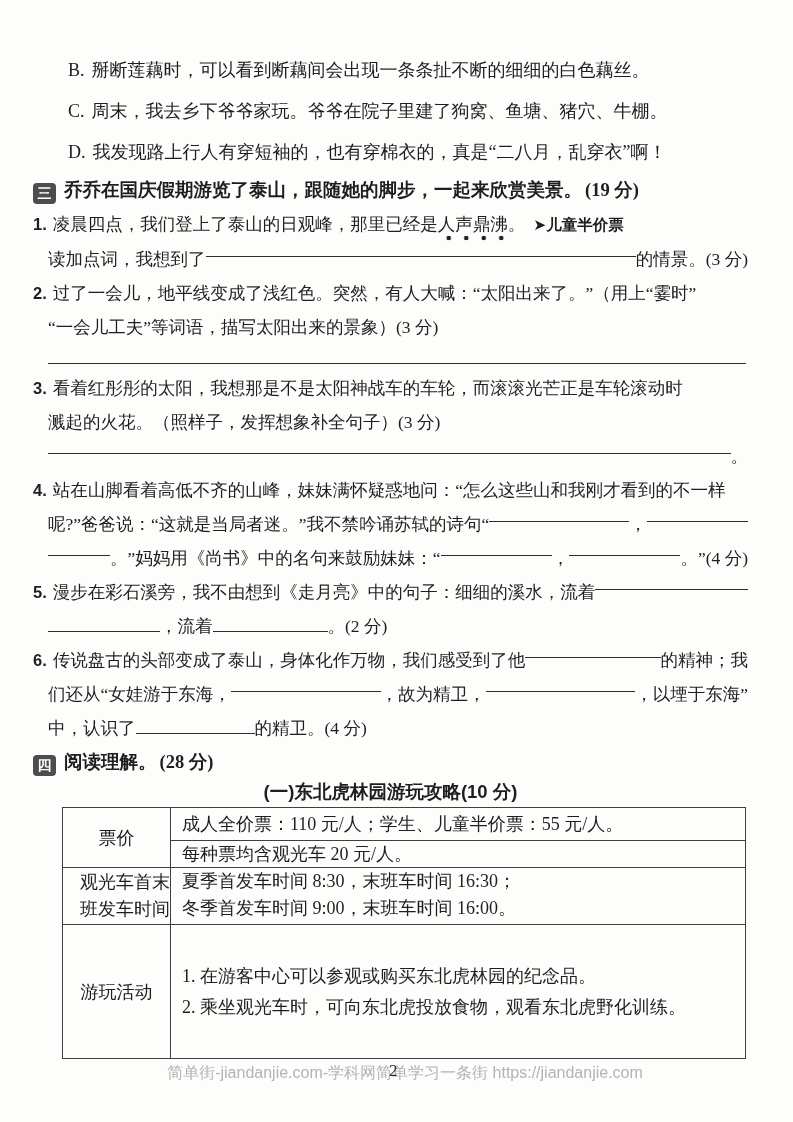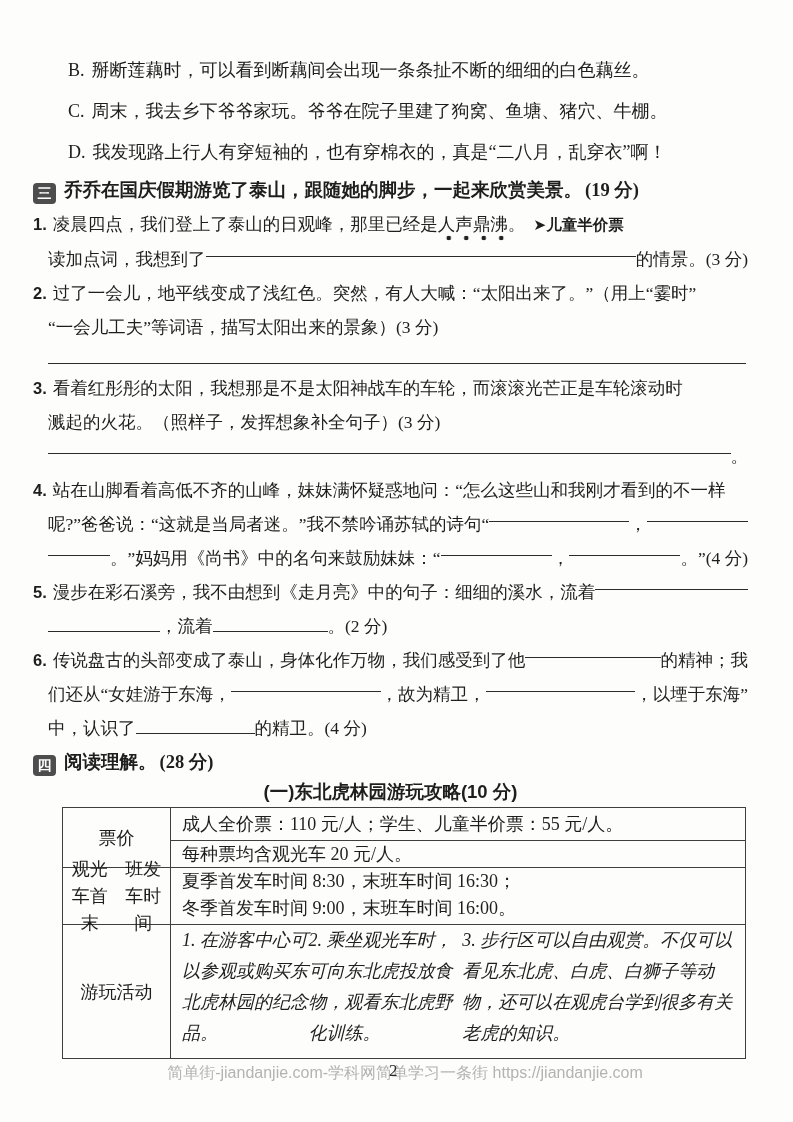--- a/index.html
+++ b/index.html
@@ -45,24 +45,24 @@
     border-right:1px solid #3f3f3f; border-bottom:1px solid #3f3f3f;
     display:flex; align-items:center; justify-content:center; text-align:center;
   }
   .tcell {
     border-bottom:1px solid #3f3f3f; padding-left:11px;
     display:flex; align-items:center; white-space:nowrap; overflow:hidden;
   }
   .thead.price { grid-row:1/3; grid-column:1; }
   .tcell.r1a  { grid-row:1; grid-column:2; }
   .tcell.r1b  { grid-row:2; grid-column:2; }
-  .thead.bus  { grid-row:3; grid-column:1; flex-direction:row; line-height:27px; }
+  .thead.bus  { grid-row:3; grid-column:1; flex-direction:column; line-height:27px;align-items:flex-end; }
   .tcell.r2   { grid-row:3; grid-column:2; flex-direction:column; align-items:flex-start; justify-content:flex-start; line-height:27px; }
   .thead.act  { grid-row:4; grid-column:1; border-bottom:none; }
-  .tcell.r3   { grid-row:4; grid-column:2; border-bottom:none; flex-direction:row; align-items:flex-start; justify-content:center; line-height:31px; white-space:normal; padding-right:8px;font-style:italic; }
+  .tcell.r3   { grid-row:4; grid-column:2; border-bottom:none; flex-direction:column; align-items:flex-start; justify-content:center; line-height:31px; white-space:normal; padding-right:8px; }
   .footer {
     position:absolute; left:17px; right:0; top:1063px; text-align:center;
     color:#b3b3b3; font-size:16px; font-family:"Liberation Sans","DejaVu Sans",sans-serif;
   }
   .pagenum {
     position:absolute; left:389px; top:1061px; color:#2a2a2a; font-size:17px;
     font-family:"Liberation Serif","DejaVu Serif",serif;
   }
 </style>
 </head>
@@ -175,21 +175,20 @@
       </div>
       <div class="tcell r2">
         <div>夏季首发车时间 8:30，末班车时间 16:30；</div>
         <div>冬季首发车时间 9:00，末班车时间 16:00。</div>
       </div>
 
       <div class="thead act">游玩活动</div>
       <div class="tcell r3">
         <div>1. 在游客中心可以参观或购买东北虎林园的纪念品。</div>
         <div>2. 乘坐观光车时，可向东北虎投放食物，观看东北虎野化训练。</div>
-        <div>3. 步行区可以自由观赏。不仅可以看见东北虎、白虎、白狮子等动物，还可以在观虎台学到很多有关老虎的知识。</div>
       </div>
     </div>
 
   </div>
 
   <div class="footer">简单街-jiandanjie.com-学科网简单学习一条街 https://jiandanjie.com</div>
   <div class="pagenum">2</div>
 </div>
 
 </body></html>

